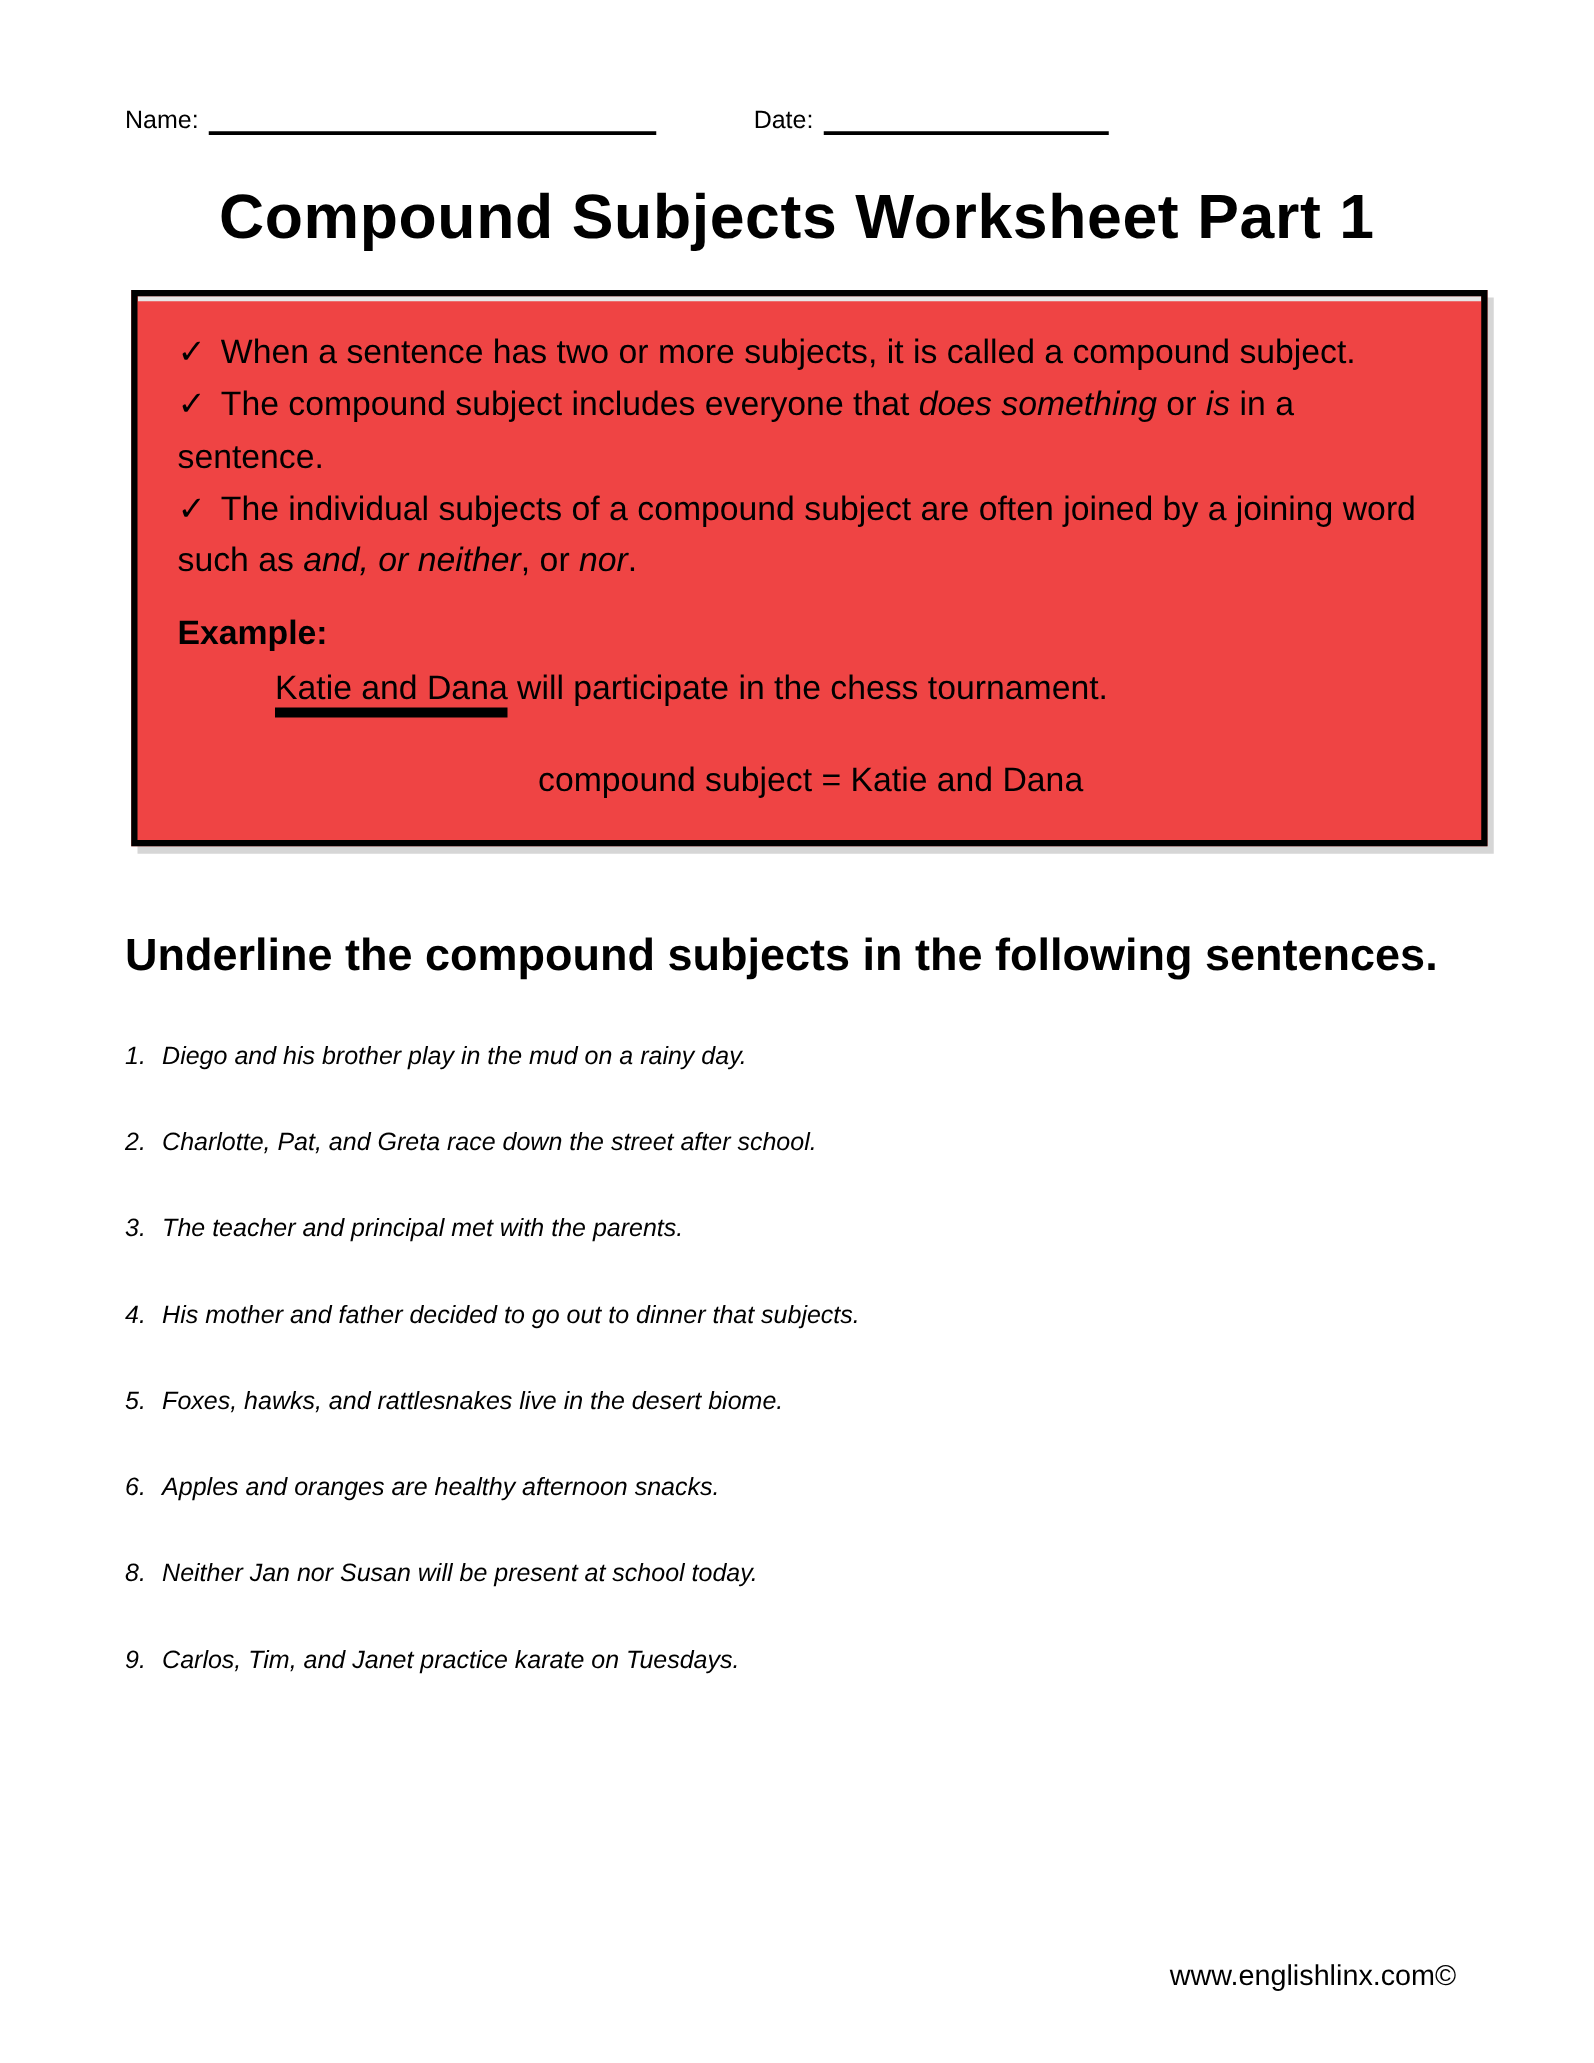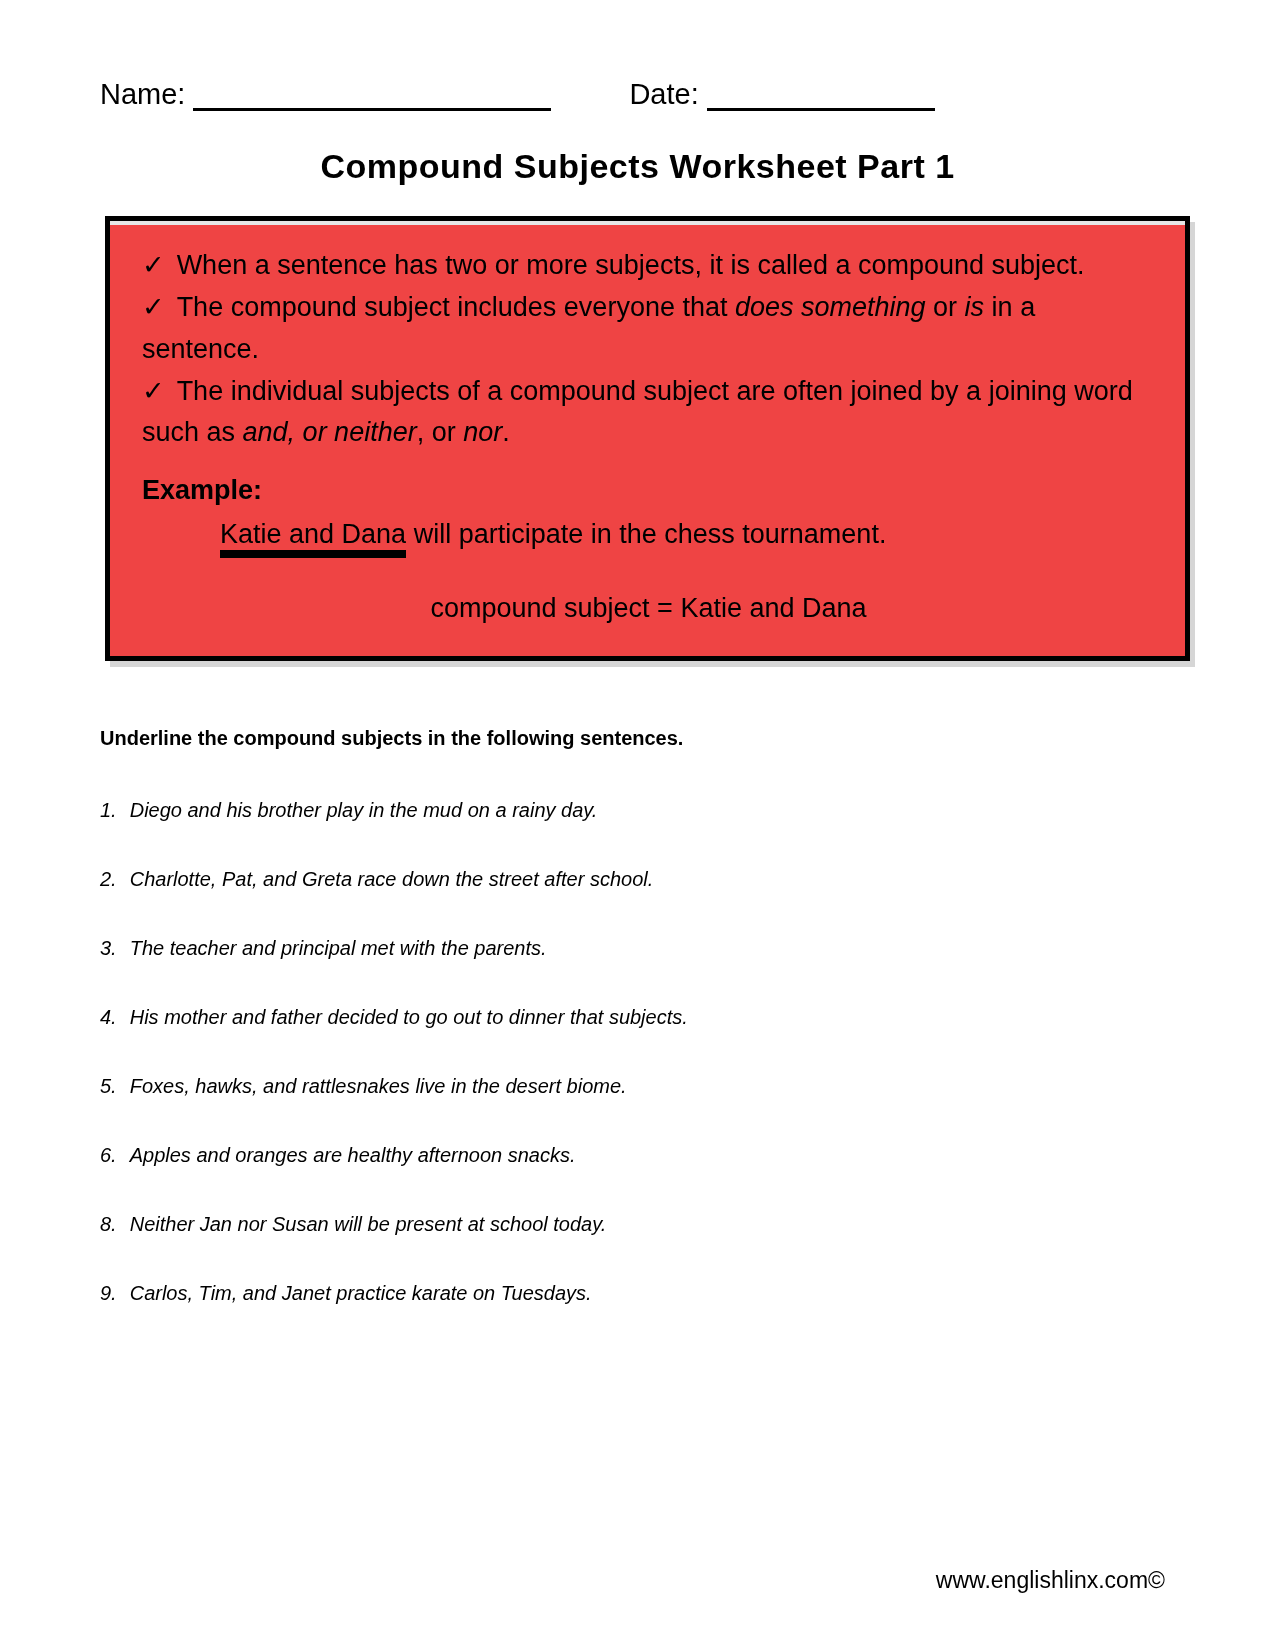--- a/index.html
+++ b/index.html
@@ -12,39 +12,39 @@
     height: 1650px;
     background: #ffffff;
     overflow: hidden;
   }
 
   
   .header-row {
     display: flex;
     align-items: flex-end;
     padding: 78px 0 0 100px;
-    font-size: 29px;
+    font-size: 20px;
   }
   .field-label { white-space: nowrap; }
   .blank-line {
     display: inline-block;
     border-bottom: 3px solid #000;
     height: 30px;
     margin-left: 8px;
     vertical-align: bottom;
   }
   .name-line { width: 358px; }
   .date-section { margin-left: 78px; }
   .date-line { width: 228px; }
 
   
   .title {
     margin-top: 36px;
     text-align: center;
-    font-size: 34px;
+    font-size: 50px;
     font-weight: bold;
     letter-spacing: 0.5px;
   }
 
   
   .info-box {
     margin: 30px 85px 0 105px;
     border: 5px solid #000000;
     box-shadow: 5px 6px 0 #d6d6d6, inset 0 4px 0 #e6e6e6;
     padding: 24px 30px 26px 32px;
@@ -67,21 +67,21 @@
     margin-top: 48px;
   }
   .example-summary {
     margin-top: 32px;
     text-align: center;
   }
 
   
   .directions {
     margin: 66px 100px 0 100px;
-    font-size: 20px;
+    font-size: 36px;
     font-weight: bold;
   }
 
   
   .sentence-list { margin: 48px 80px 0 100px; }
   .sentence {
     font-size: 20px;
     line-height: 1.2;
     margin-bottom: 45px;
     white-space: nowrap;

